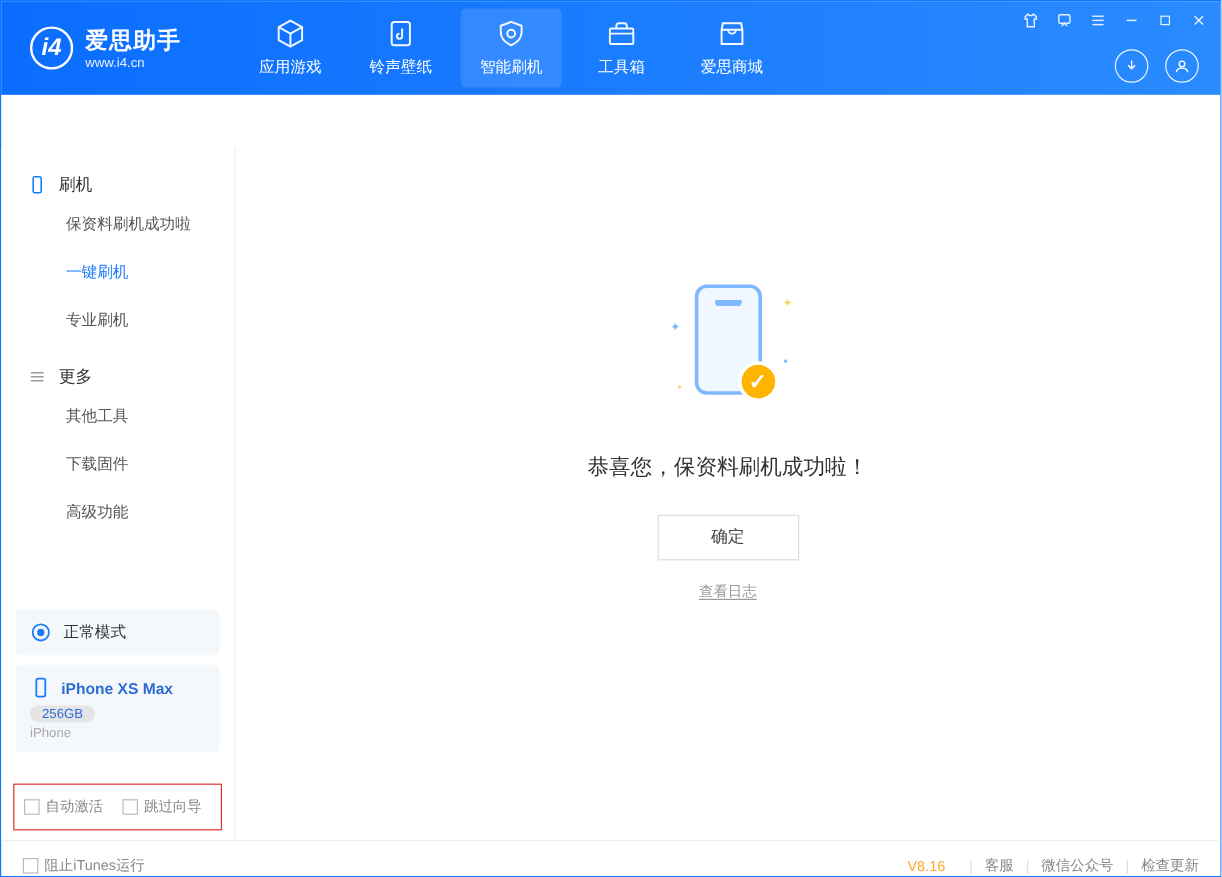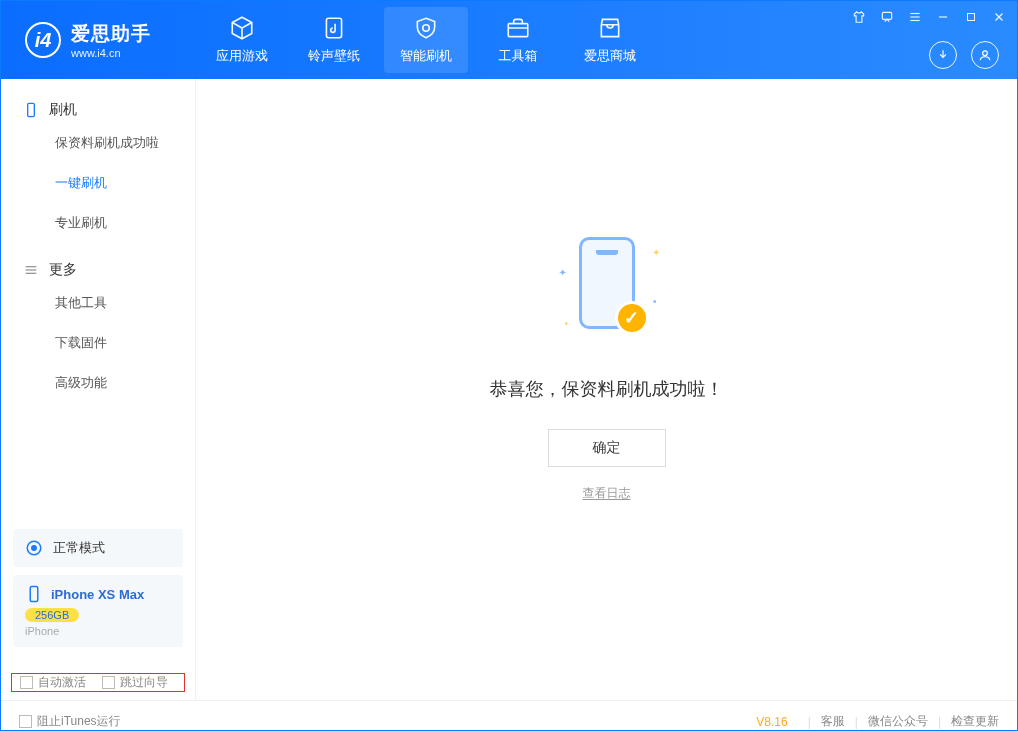--- a/index.html
+++ b/index.html
@@ -14,34 +14,34 @@
 .tabs { display: flex; height: 100%; }
 .tab { width: 92px; display: flex; flex-direction: column; align-items: center; justify-content: center; color: #fff; font-size: 13px; cursor: pointer; position: relative; }
 .tab.active::before { content: ""; position: absolute; inset: 6px 4px; background: rgba(255,255,255,0.12); border-radius: 4px; }
 .tab-icon { width: 26px; height: 26px; margin-bottom: 6px; opacity: 0.95; position: relative; z-index: 1; }
 .tab span { position: relative; z-index: 1; }
 .titlebar-icons { position: absolute; right: 10px; top: 8px; display: flex; gap: 12px; color: #fff; font-size: 13px; }
 .titlebar-icons .tb { cursor: pointer; opacity: 0.9; width: 16px; height: 16px; display: flex; align-items: center; justify-content: center; }
 .header-right { position: absolute; right: 18px; bottom: 10px; display: flex; gap: 14px; }
 .circ-btn { width: 28px; height: 28px; border: 1.5px solid rgba(255,255,255,0.9); border-radius: 50%; display: flex; align-items: center; justify-content: center; color: #fff; cursor: pointer; }
 .body { flex: 1; display: flex; overflow: hidden; }
-.sidebar { width: 195px; border-right: 1px solid #eef1f4; display: flex; flex-direction: column; background: #fff; }
+.sidebar { width: 195px; border-right: 1px solid #eef1f4; display: flex; flex-direction: column; background: #fff; margin-top: 44px; }
 .side-scroll { flex: 1; padding-top: 14px; }
 .side-group { padding: 8px 0 4px 22px; font-size: 14px; color: #333; display: flex; align-items: center; gap: 10px; font-weight: 500; }
 .side-item { padding: 11px 0 11px 54px; font-size: 13px; color: #555; cursor: pointer; }
 .side-item.active { color: #1a7bff; }
 .side-sep { height: 10px; }
 .device-cards { padding: 10px 12px 12px; }
 .card { background: #f5f8fb; border-radius: 4px; padding: 10px 12px; margin-bottom: 8px; font-size: 13px; color: #333; display: flex; align-items: center; gap: 10px; cursor: pointer; }
 .card .mini-icon { width: 18px; height: 18px; }
 .dev-card { display: block; }
 .dev-name { font-weight: 600; color: #2b6cd6; font-size: 13px; margin-bottom: 4px; display: flex; align-items: center; gap: 8px; }
-.badge { display: inline-block; background: #fde047; color: #2b6cd6; font-size: 11px; padding: 1px 10px; border-radius: 10px; margin-bottom: 3px; }
+.badge { display: inline-block; background: #e5e5e5; color: #2b6cd6; font-size: 11px; padding: 1px 10px; border-radius: 10px; margin-bottom: 3px; }
 .dev-sub { font-size: 11px; color: #aaa; }
-.red-box { border: 1.5px solid #e03030; margin: 6px 10px 8px; padding: 0 8px; display: flex; gap: 16px; align-items: center; }
+.red-box { border: 1.5px solid #e03030; margin: 6px 10px 8px; padding: 10px 8px; display: flex; gap: 16px; align-items: center; }
 .chk { display: flex; align-items: center; gap: 5px; font-size: 12px; color: #888; cursor: pointer; }
 .chk-box { width: 13px; height: 13px; border: 1px solid #bbb; background: #fff; }
 .main { flex: 1; display: flex; flex-direction: column; align-items: center; justify-content: center; position: relative; }
 .success-area { display: flex; flex-direction: column; align-items: center; margin-top: -50px; }
 .phone-illus { width: 120px; height: 120px; position: relative; margin-bottom: 30px; }
 .phone-rect { position: absolute; left: 32px; top: 10px; width: 56px; height: 92px; border: 3px solid #7fb8ff; border-radius: 10px; background: #f0f7ff; }
 .phone-notch { position: absolute; left: 50%; top: 10px; transform: translateX(-50%); width: 22px; height: 5px; background: #7fb8ff; border-radius: 0 0 3px 3px; }
 .check-badge { position: absolute; right: 18px; bottom: 12px; width: 34px; height: 34px; background: #ffb400; border-radius: 50%; border: 3px solid #fff; display: flex; align-items: center; justify-content: center; color: #fff; font-size: 18px; font-weight: bold; }
 .sparkle { position: absolute; color: #7fb8ff; font-size: 10px; }
 .success-title { font-size: 18px; color: #333; margin-bottom: 28px; }

